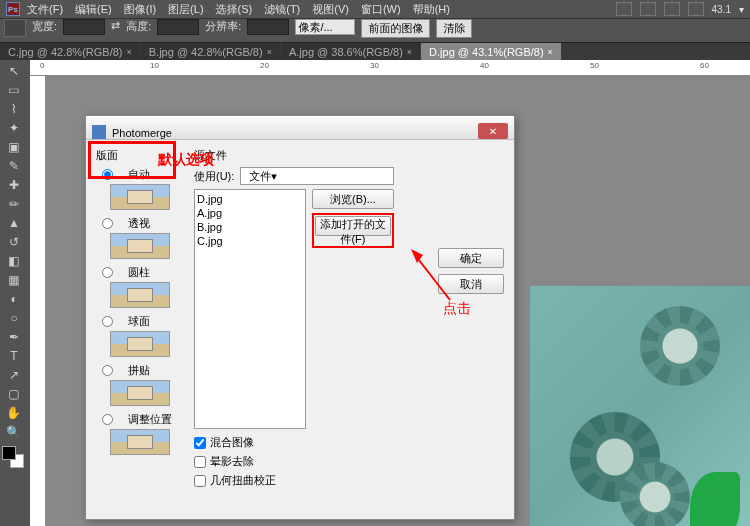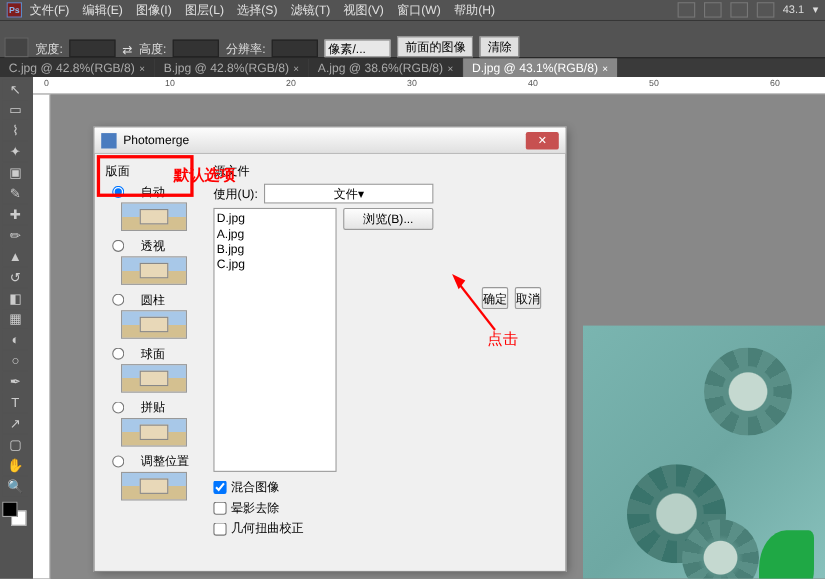--- a/index.html
+++ b/index.html
@@ -3,21 +3,21 @@
 <meta charset="utf-8">
 <style>
 *{box-sizing:border-box;margin:0;padding:0;font-family:"Microsoft YaHei",Arial,sans-serif;font-size:11px}
 body{background:#888;width:750px;height:526px;overflow:hidden;position:relative}
 .ps-top{background:#535353;height:18px;display:flex;align-items:center;padding:0 6px;gap:2px}
 .ps-logo{width:14px;height:14px;background:#7f1d1d;border:1px solid #5a8ac6;color:#8cb4e8;font-size:8px;font-weight:bold;display:flex;align-items:center;justify-content:center}
 .ps-menu{color:#e0e0e0;padding:2px 5px;font-size:11px}
 .ps-right-icons{margin-left:auto;display:flex;gap:8px;align-items:center}
 .ps-icon-box{width:16px;height:14px;border:1px solid #777;background:#555}
 .zoom-txt{color:#ddd;font-size:10px}
-.opt-bar{background:#535353;height:34px;display:flex;align-items:flex-end;padding:0 4px;gap:6px;border-top:1px solid #333}
+.opt-bar{background:#535353;height:24px;display:flex;align-items:flex-start;padding:0 4px;gap:6px;border-top:1px solid #333}
 .opt-icon{width:22px;height:18px;background:#444;border:1px solid #666}
 .opt-label{color:#ddd;font-size:11px}
 .opt-input{width:42px;height:16px;background:#333;border:1px solid #222}
 .opt-select{width:60px;height:16px;background:#e8e8e8;border:1px solid #999;font-size:10px;padding:0 2px}
 .opt-btn{background:#e0e0e0;border:1px solid #888;padding:1px 6px;font-size:11px}
 .tabbar{background:#3a3a3a;height:18px;display:flex;border-top:1px solid #222}
 .tab{padding:2px 8px;font-size:10px;color:#aaa;background:#333;margin-right:1px;display:flex;align-items:center;gap:4px}
 .tab.active{background:#888;color:#fff}
 .tab .x{font-size:9px}
 .workspace{position:relative;height:466px;background:#888}
@@ -30,45 +30,45 @@
 .ruler-h span{position:absolute;font-size:8px;color:#555;top:1px}
 .ruler-v{position:absolute;left:30px;top:16px;width:16px;bottom:0;background:#fff;border-right:1px solid #888}
 .canvas-area{position:absolute;left:46px;top:16px;right:0;bottom:0;background:#888}
 .sunflower{position:absolute;right:0;top:210px;width:220px;height:256px;background:linear-gradient(135deg,#7ab5b0 0%,#6ea8a3 50%,#8bc4bf 100%);overflow:hidden}
 .flower{position:absolute;border-radius:50%}
 .f1{width:80px;height:80px;top:20px;right:30px;background:radial-gradient(circle,#c5d9d0 30%,#5a8f87 32%,#5a8f87 40%,transparent 42%),repeating-conic-gradient(#4a7f77 0deg 20deg,#5a8f87 20deg 40deg)}
 .f2{width:90px;height:90px;bottom:40px;left:40px;background:radial-gradient(circle,#b8d0c7 28%,#4a7f77 30%,#4a7f77 38%,transparent 40%),repeating-conic-gradient(#39736b 0deg 18deg,#4a7f77 18deg 36deg)}
 .f3{width:70px;height:70px;bottom:10px;right:60px;background:radial-gradient(circle,#c5d9d0 30%,#5a8f87 32%,transparent 42%),repeating-conic-gradient(#4a7f77 0deg 20deg,#5a8f87 20deg 40deg)}
 .leaf{position:absolute;width:50px;height:70px;background:#1fa845;border-radius:50% 10% 50% 10%;bottom:0;right:10px}
 .dialog{position:absolute;left:85px;top:115px;width:430px;height:405px;background:#f0f0f0;border:1px solid #888;box-shadow:2px 2px 8px rgba(0,0,0,0.3)}
-.dlg-title{height:24px;background:linear-gradient(#fdfdfd,#e0e0e0);display:flex;align-items:center;padding:0 6px;border-bottom:1px solid #bbb}
+.dlg-title{height:24px;background:linear-gradient(#fdfdfd,#e0e0e0);display:flex;align-items:flex-end;padding:0 6px;border-bottom:1px solid #bbb}
 .dlg-ico{width:14px;height:14px;background:#4a7cbf;margin-right:6px}
 .dlg-close{margin-left:auto;width:30px;height:16px;background:#c75050;color:#fff;display:flex;align-items:center;justify-content:center;font-size:10px;border-radius:2px}
 .dlg-body{padding:8px 10px;display:flex;gap:8px;height:378px}
 .col-layout{width:90px}
 .group-label{font-size:11px;margin-bottom:4px}
 .radio-row{display:flex;align-items:center;gap:15px;margin:2px 0 2px 6px;font-size:11px}
 .radio-row input{width:11px;height:11px}
 .thumb{width:60px;height:26px;margin:2px 0 6px 14px;background:linear-gradient(#a8c8e8 50%,#d4c090 50%);border:1px solid #999;position:relative}
 .thumb::after{content:"";position:absolute;left:50%;top:50%;transform:translate(-50%,-50%);width:24px;height:12px;background:#e8d8b8;border:1px solid #888}
 .redbox1{position:absolute;border:3px solid #ff0000;left:88px;top:141px;width:88px;height:38px;pointer-events:none}
 .red-ann1{position:absolute;color:#ff0000;font-weight:bold;font-size:14px;left:158px;top:151px}
 .col-src{width:200px}
 .src-label{font-size:11px}
 .use-row{display:flex;align-items:center;gap:6px;margin:4px 0}
-.use-select{flex:1;height:18px;background:#fff;border:1px solid #999;font-size:11px;padding:0 20px;display:flex;align-items:center;justify-content:center}
+.use-select{flex:1;height:18px;background:#fff;border:1px solid #999;font-size:11px;padding:0 8px;display:flex;align-items:center;justify-content:flex-start}
 .file-list{width:130px;height:240px;background:#fff;border:1px solid #999;padding:2px;font-size:11px;line-height:14px}
 .chk-row{display:flex;align-items:center;gap:4px;margin:4px 0;font-size:11px}
 .chk-row input{width:12px;height:12px}
 .dlg-btn{height:20px;background:linear-gradient(#fdfdfd,#e4e4e4);border:1px solid #999;font-size:11px;border-radius:2px}
 .redbox2{border:2px solid #ff0000;padding:1px}
 .arrow{position:absolute;left:405px;top:245px;pointer-events:none}
 .arrow svg{width:60px;height:70px}
 .red-ann2{position:absolute;color:#ff0000;font-weight:normal;font-size:14px;left:443px;top:300px}
-.right-col{position:absolute;right:10px;top:145px;width:66px;display:flex;gap:6px}
+.right-col{position:absolute;right:10px;top:132px;width:66px;display:flex;flex-direction:column;gap:6px}
 </style>
 </head>
 <body>
 
 <div class="ps-top">
   <div class="ps-logo">Ps</div>
   <span class="ps-menu">文件(F)</span>
   <span class="ps-menu">编辑(E)</span>
   <span class="ps-menu">图像(I)</span>
   <span class="ps-menu">图层(L)</span>
@@ -218,20 +218,21 @@
       </div>
       <div style="display:flex;gap:6px">
         <div class="file-list">
           <div>D.jpg</div>
           <div>A.jpg</div>
           <div>B.jpg</div>
           <div>C.jpg</div>
         </div>
         <div style="display:flex;flex-direction:column;gap:4px;width:96px">
           <button class="dlg-btn">浏览(B)...</button>
+          <div class="redbox2"><button class="dlg-btn" style="width:100%">添加打开的文件(F)</button></div>
         </div>
       </div>
       <div style="margin-top:6px">
         <label class="chk-row">
             <input type="checkbox" checked="" style="">
             <span>混合图像</span>
           </label>
         <label class="chk-row">
             <input type="checkbox" style="">
             <span>晕影去除</span>

